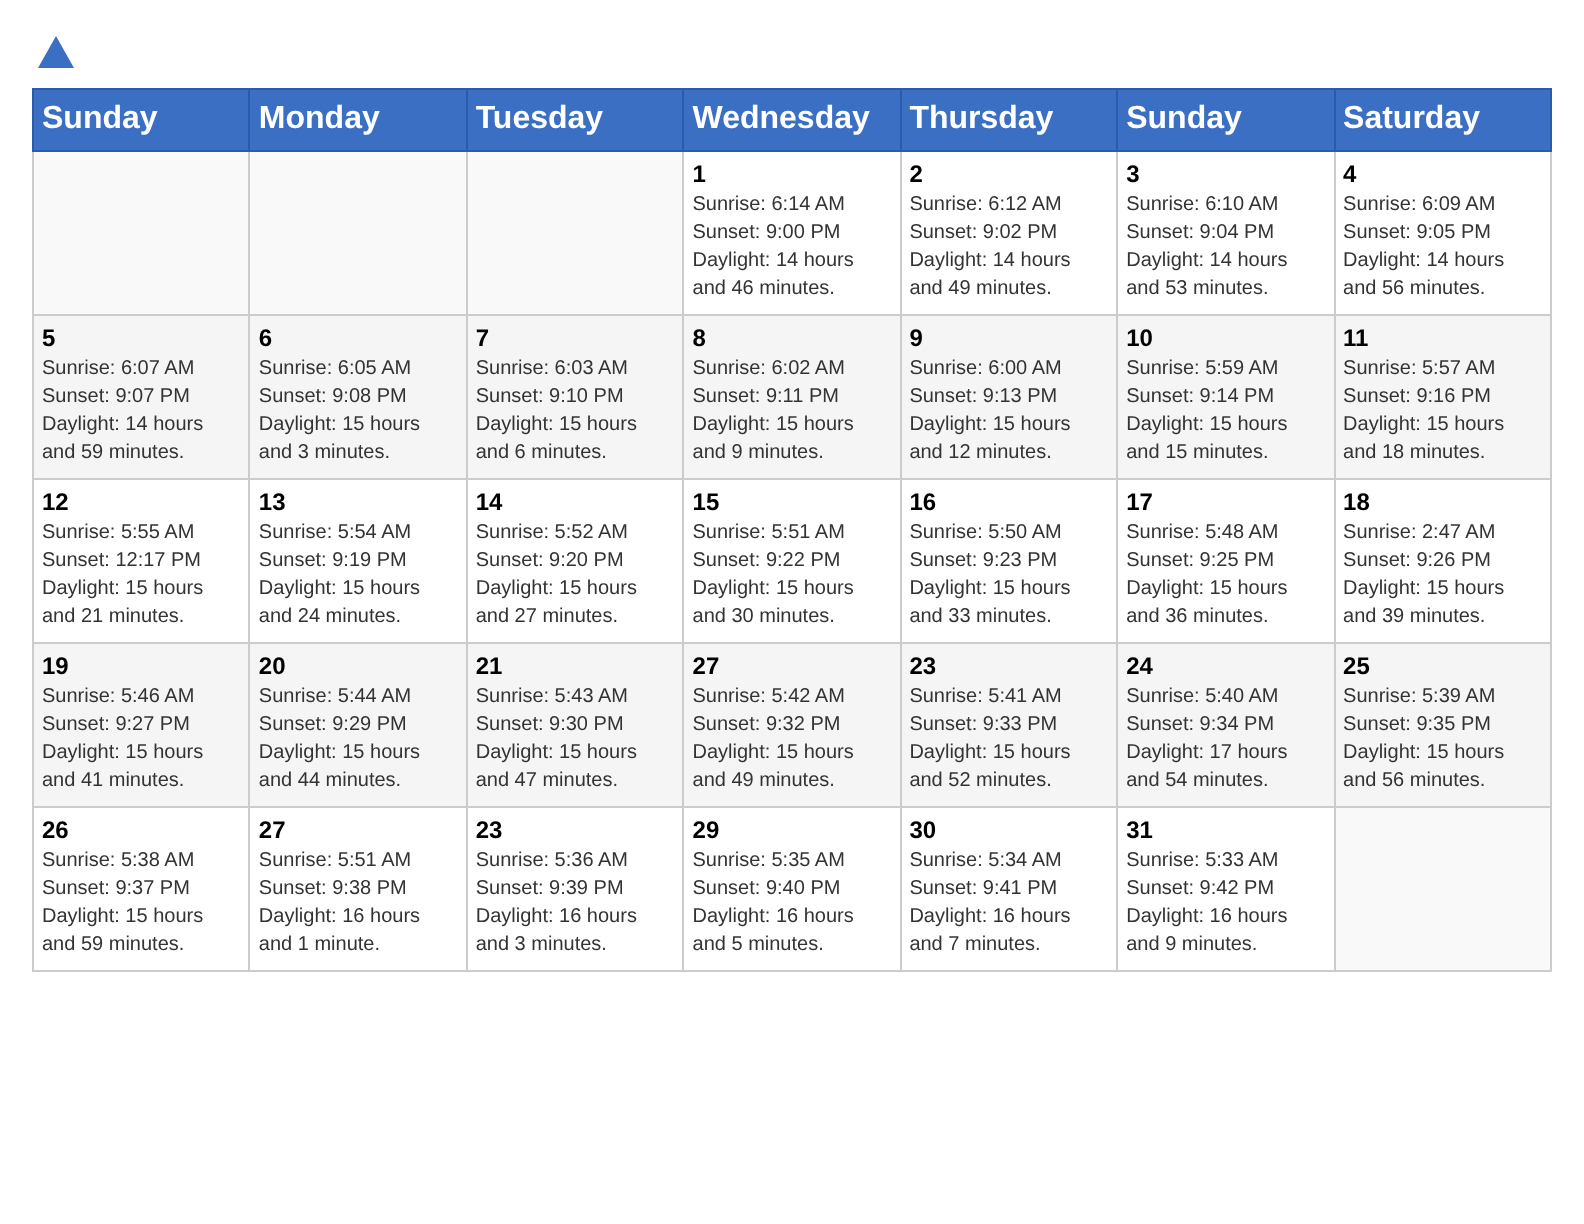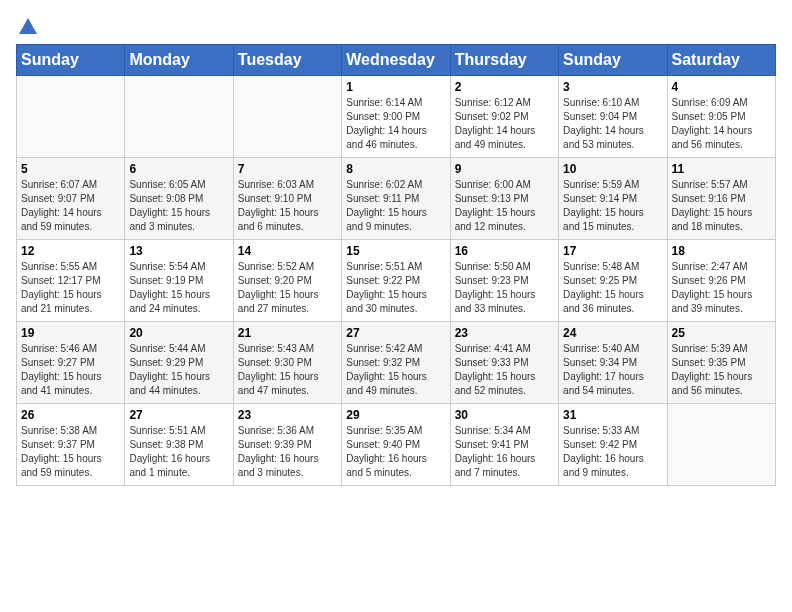--- a/index.html
+++ b/index.html
@@ -243,21 +243,21 @@
         <div class="day-detail">Daylight: 15 hours and 47 minutes.</div>
         </td>
         <td>
           <div class="day-number">27</div>
         <div class="day-detail">Sunrise: 5:42 AM</div>
         <div class="day-detail">Sunset: 9:32 PM</div>
         <div class="day-detail">Daylight: 15 hours and 49 minutes.</div>
         </td>
         <td>
           <div class="day-number">23</div>
-        <div class="day-detail">Sunrise: 4:41 AM</div>
+        <div class="day-detail">Sunrise: 5:41 AM</div>
         <div class="day-detail">Sunset: 9:33 PM</div>
         <div class="day-detail">Daylight: 15 hours and 52 minutes.</div>
         </td>
         <td>
           <div class="day-number">24</div>
         <div class="day-detail">Sunrise: 5:40 AM</div>
         <div class="day-detail">Sunset: 9:34 PM</div>
         <div class="day-detail">Daylight: 17 hours and 54 minutes.</div>
         </td>
         <td>

